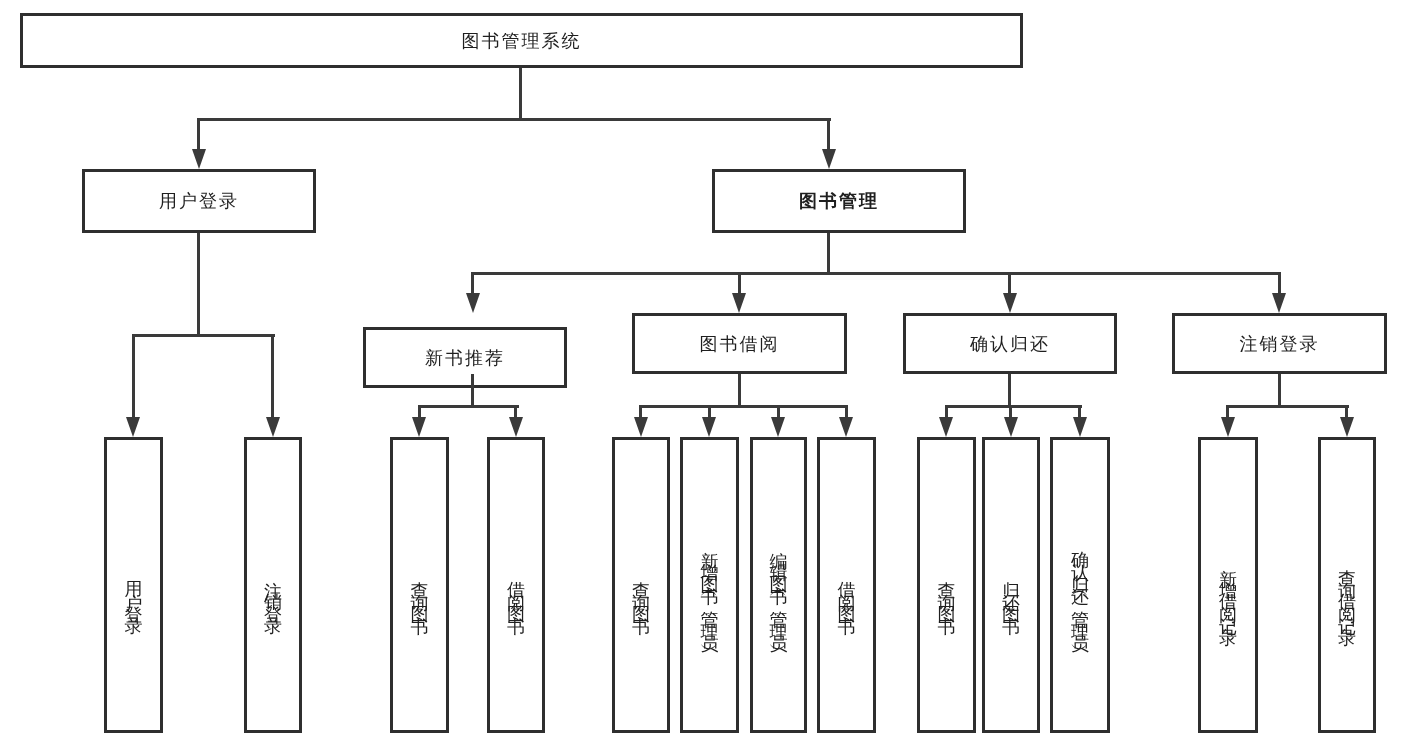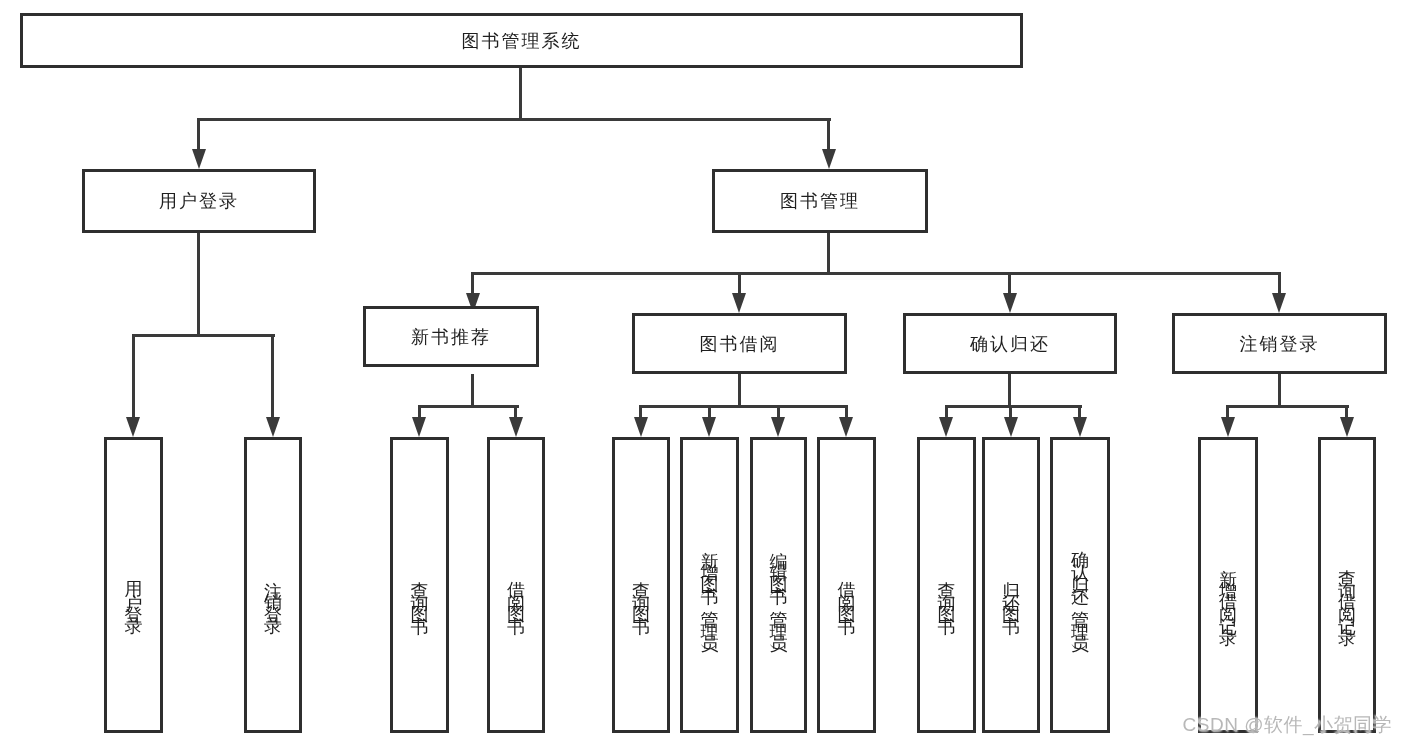--- a/index.html
+++ b/index.html
@@ -44,21 +44,21 @@
   <div class="vline" style="left:519px;top:68px;height:50px;"></div>
   <div class="hline" style="left:197px;top:118px;width:634px;"></div>
   <div class="vline" style="left:197px;top:118px;height:33px;"></div>
   <div class="arrowhead" style="left:192px;top:149px;"></div>
   <div class="vline" style="left:827px;top:118px;height:33px;"></div>
   <div class="arrowhead" style="left:822px;top:149px;"></div>
 
   <div class="box" style="left:82px;top:169px;width:234px;height:64px;">
     <span class="hlabel">用户登录</span>
   </div>
-  <div class="box" style="left:712px;top:169px;width:216px;height:64px;">
+  <div class="box" style="left:712px;top:169px;width:254px;height:64px;font-weight:bold;">
     <span class="hlabel">图书管理</span>
   </div>
 
   <div class="vline" style="left:197px;top:233px;height:104px;"></div>
   <div class="hline" style="left:132px;top:334px;width:143px;"></div>
   <div class="vline" style="left:132px;top:334px;height:85px;"></div>
   <div class="arrowhead" style="left:126px;top:417px;"></div>
   <div class="vline" style="left:271px;top:334px;height:85px;"></div>
   <div class="arrowhead" style="left:266px;top:417px;"></div>
 
@@ -66,21 +66,21 @@
   <div class="hline" style="left:471px;top:272px;width:810px;"></div>
   <div class="vline" style="left:471px;top:272px;height:23px;"></div>
   <div class="arrowhead" style="left:466px;top:293px;"></div>
   <div class="vline" style="left:738px;top:272px;height:23px;"></div>
   <div class="arrowhead" style="left:732px;top:293px;"></div>
   <div class="vline" style="left:1008px;top:272px;height:23px;"></div>
   <div class="arrowhead" style="left:1003px;top:293px;"></div>
   <div class="vline" style="left:1278px;top:272px;height:23px;"></div>
   <div class="arrowhead" style="left:1272px;top:293px;"></div>
 
-  <div class="box" style="left:363px;top:306px;width:176px;height:61px;">
+  <div class="box" style="left:363px;top:327px;width:204px;height:61px;">
     <span class="hlabel">新书推荐</span>
   </div>
   <div class="box" style="left:632px;top:313px;width:215px;height:61px;">
     <span class="hlabel">图书借阅</span>
   </div>
   <div class="box" style="left:903px;top:313px;width:214px;height:61px;">
     <span class="hlabel">确认归还</span>
   </div>
   <div class="box" style="left:1172px;top:313px;width:215px;height:61px;">
     <span class="hlabel">注销登录</span>
@@ -157,15 +157,14 @@
     <span class="vlabel">确认归还（管理员）</span>
   </div>
 
   <div class="box" style="left:1198px;top:437px;width:60px;height:296px;">
     <span class="vlabel">新增借阅记录</span>
   </div>
   <div class="box" style="left:1318px;top:437px;width:58px;height:296px;">
     <span class="vlabel">查询借阅记录</span>
   </div>
 
-  <div id="watermark">CSDN @软件_小贺同学</div>
 
 </div>
 
 </body></html>

